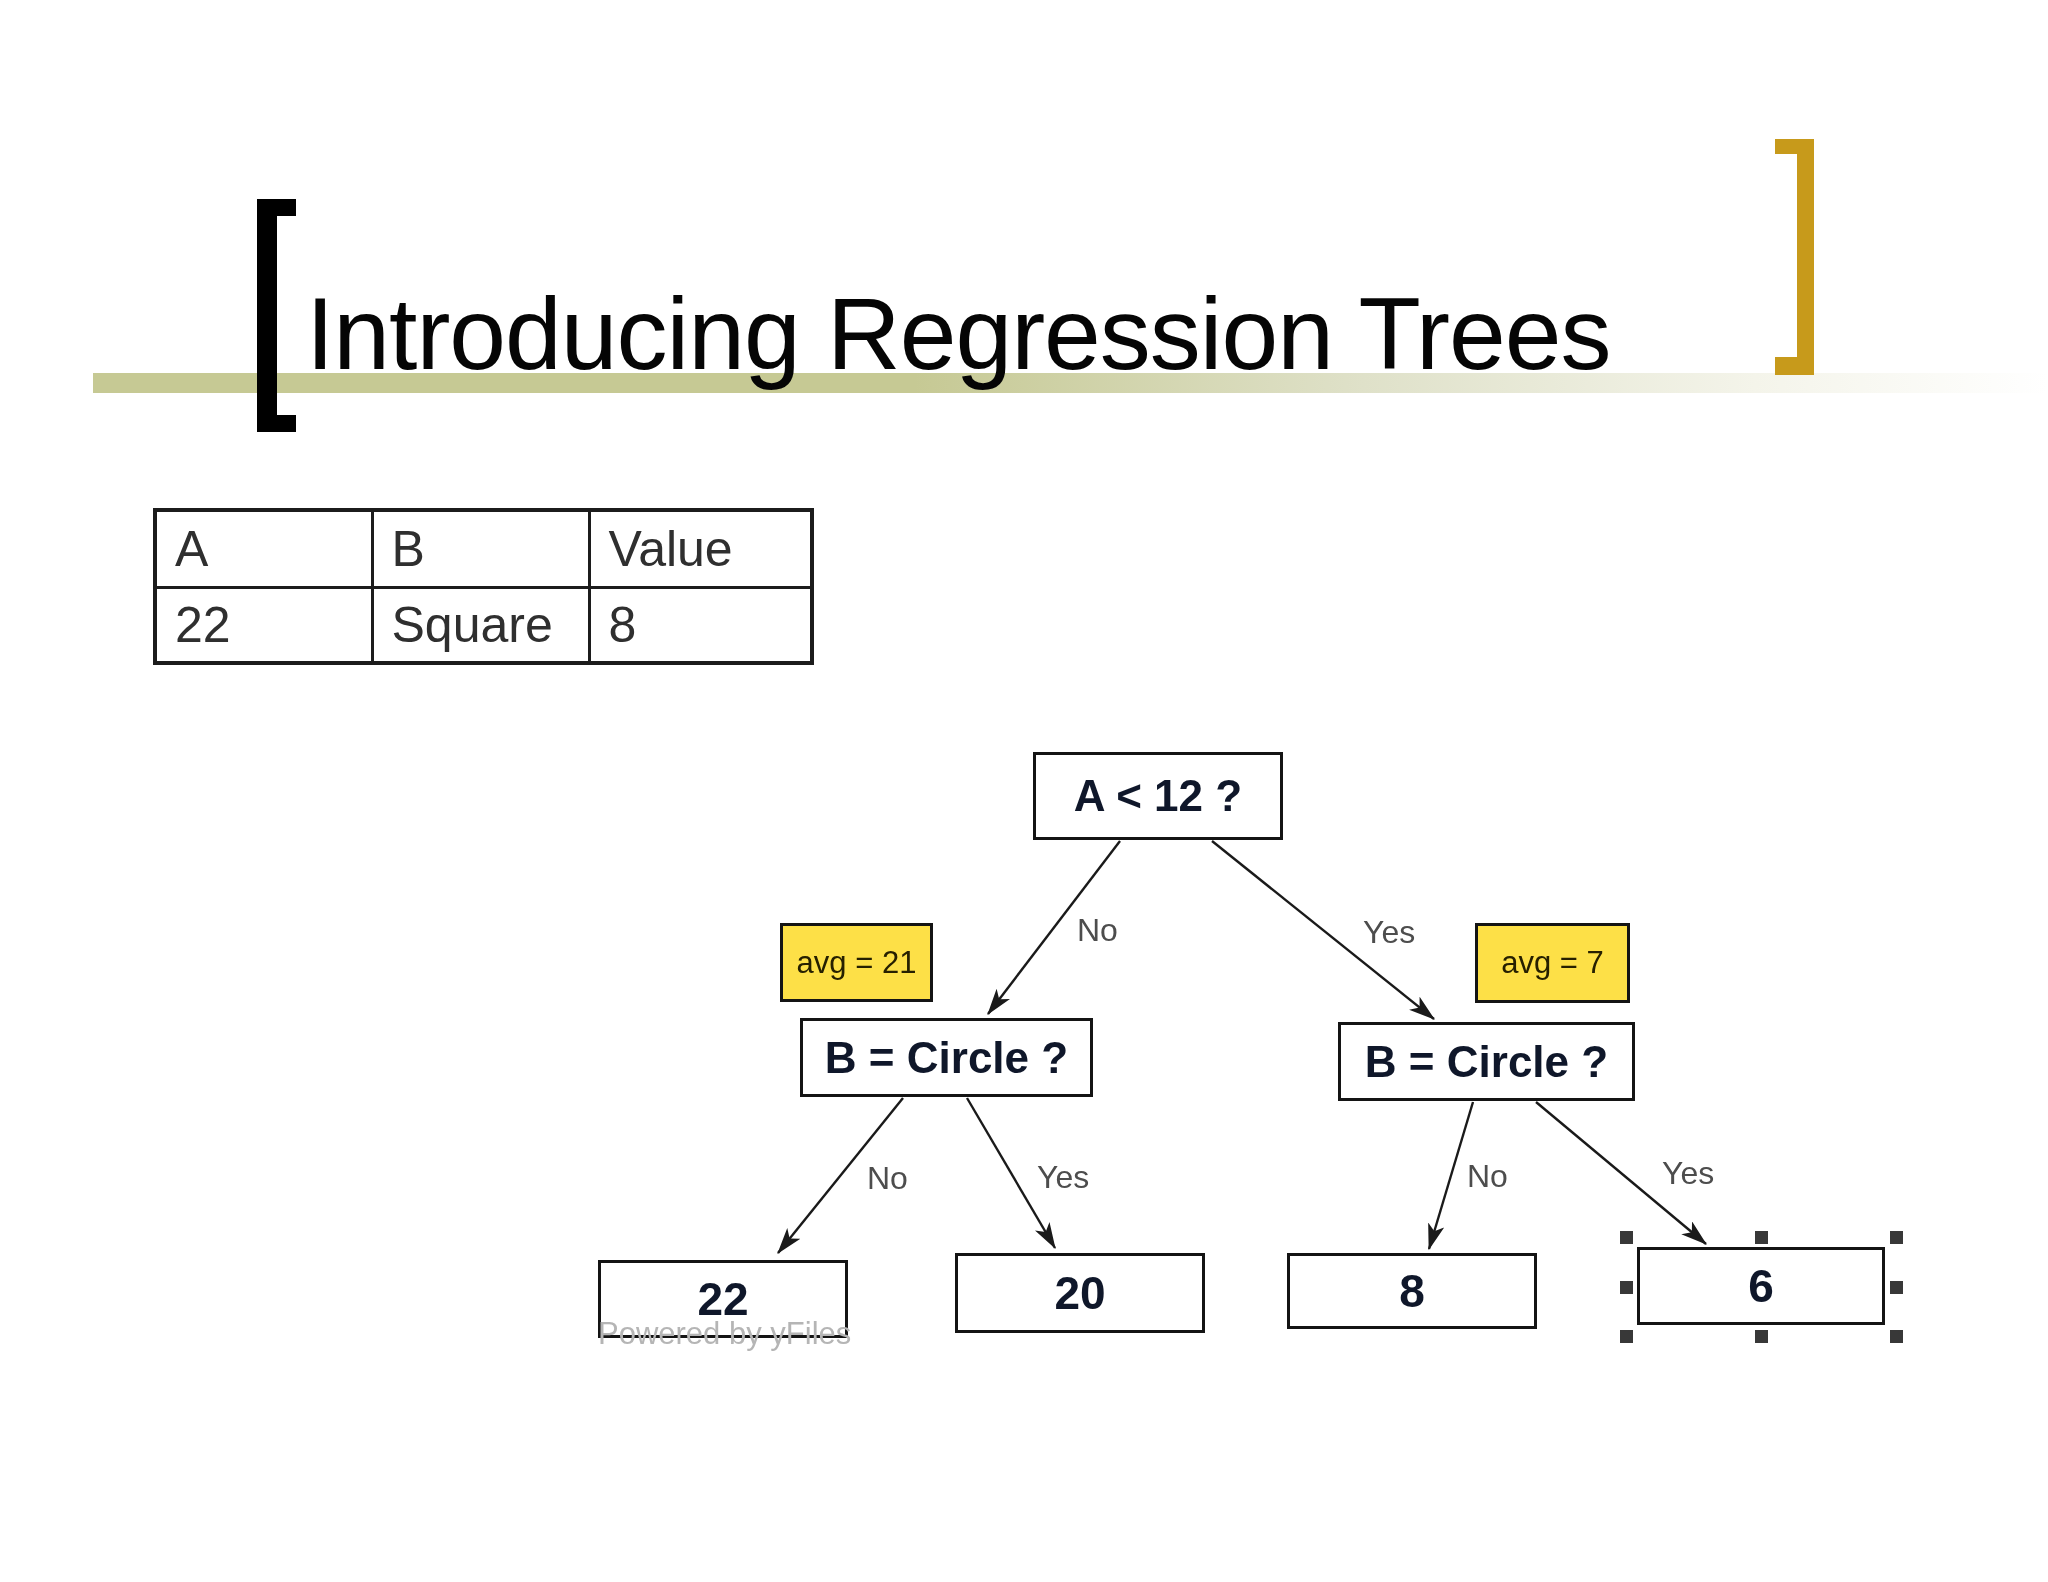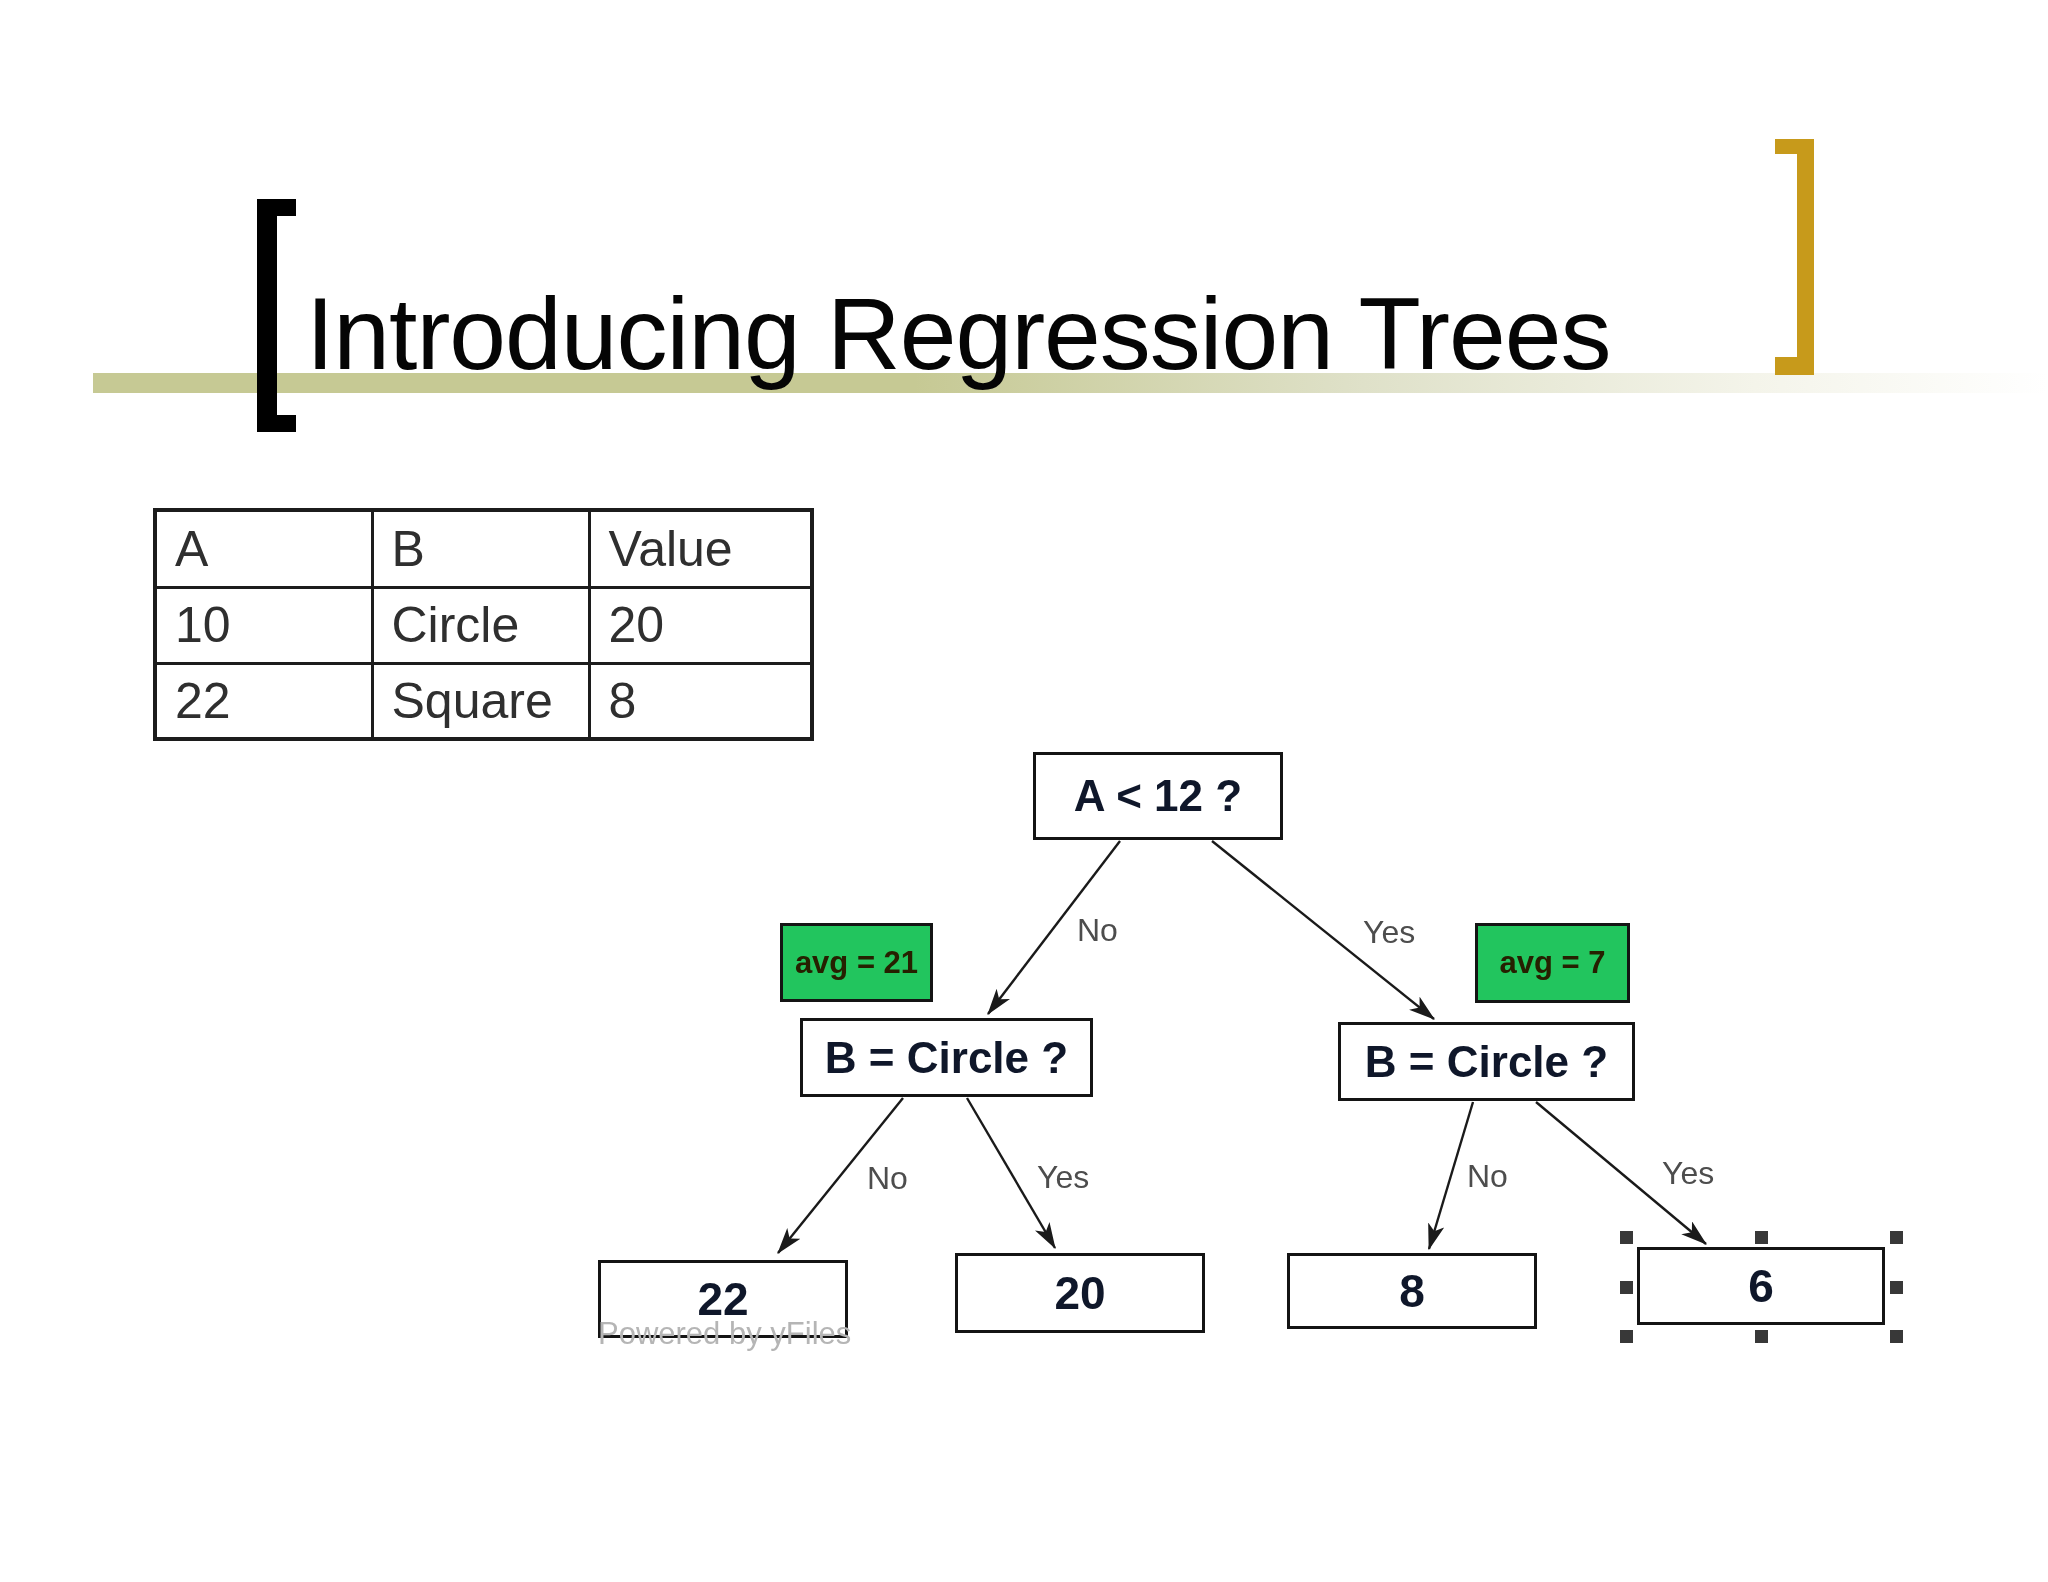--- a/index.html
+++ b/index.html
@@ -92,27 +92,27 @@
   .node-bl    { left: 800px;  top: 1018px; width: 293px; height: 79px; font-size: 44px; }
   .node-br    { left: 1338px; top: 1022px; width: 297px; height: 79px; font-size: 44px; }
   .leaf-22    { left: 598px;  top: 1260px; width: 250px; height: 78px; font-size: 46px; }
   .leaf-20    { left: 955px;  top: 1253px; width: 250px; height: 80px; font-size: 46px; }
   .leaf-8     { left: 1287px; top: 1253px; width: 250px; height: 76px; font-size: 46px; }
   .leaf-6     { left: 1637px; top: 1247px; width: 248px; height: 78px; font-size: 46px; }
 
   .avg-badge {
     position: absolute;
     box-sizing: border-box;
-    background: #22c55e;
+    background: #fde047;
     border: 3px solid #141414;
     display: flex;
     align-items: center;
     justify-content: center;
     font-size: 31px;
-    font-weight: 700;
+    font-weight: 400;
     color: #262000;
     white-space: nowrap;
   }
   .avg-21 { left: 780px;  top: 923px; width: 153px; height: 79px; }
   .avg-7  { left: 1475px; top: 923px; width: 155px; height: 80px; }
 
   .edge-label {
     position: absolute;
     font-size: 32px;
     color: #4d4d4d;
@@ -155,25 +155,20 @@
 
   <table class="data-table">
     <thead>
       <tr>
         <th class="col-a">A</th>
         <th class="col-b">B</th>
         <th class="col-v">Value</th>
       </tr>
     </thead>
     <tbody>
-      <tr>
-        <td>10</td>
-        <td>Circle</td>
-        <td>20</td>
-      </tr>
       <tr>
         <td>22</td>
         <td>Square</td>
         <td>8</td>
       </tr>
     </tbody>
   </table>
 
   <svg class="edges" width="2048" height="1582">
     <defs>

